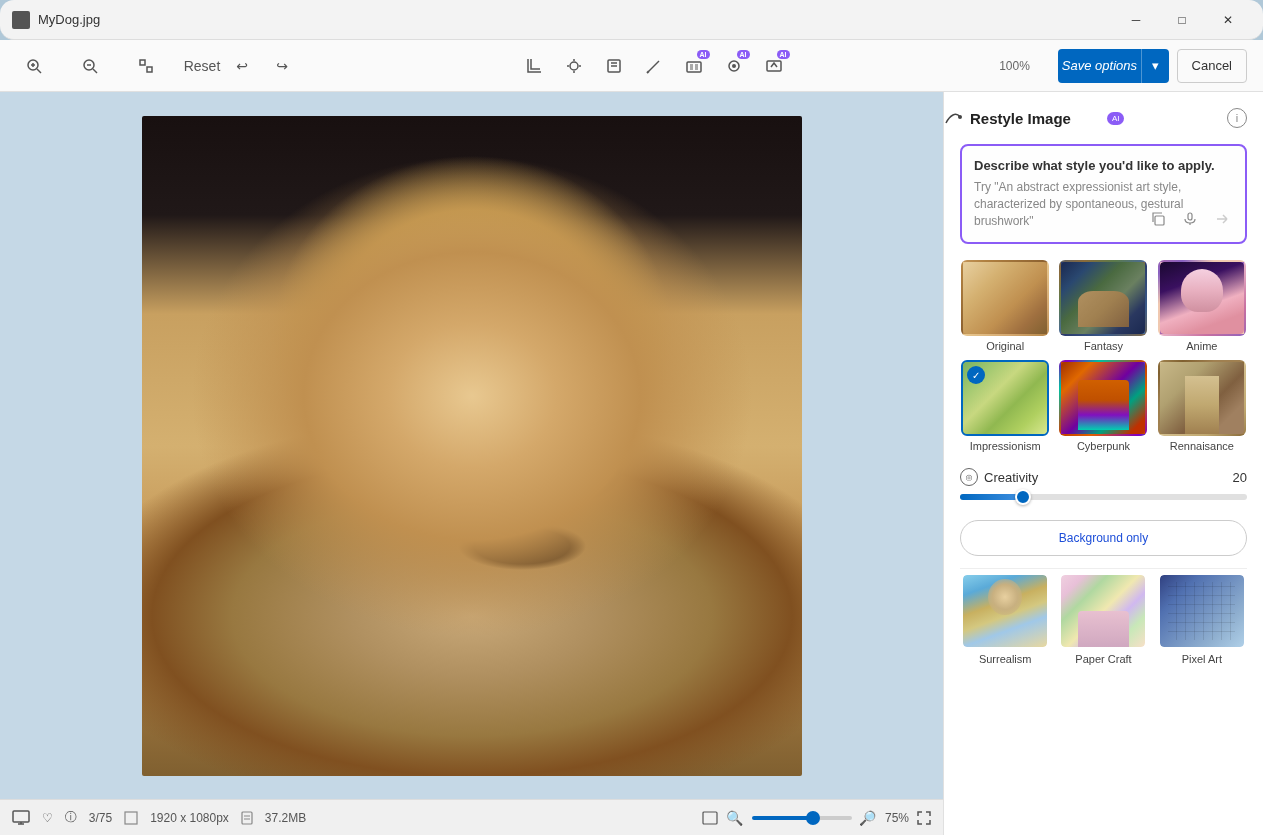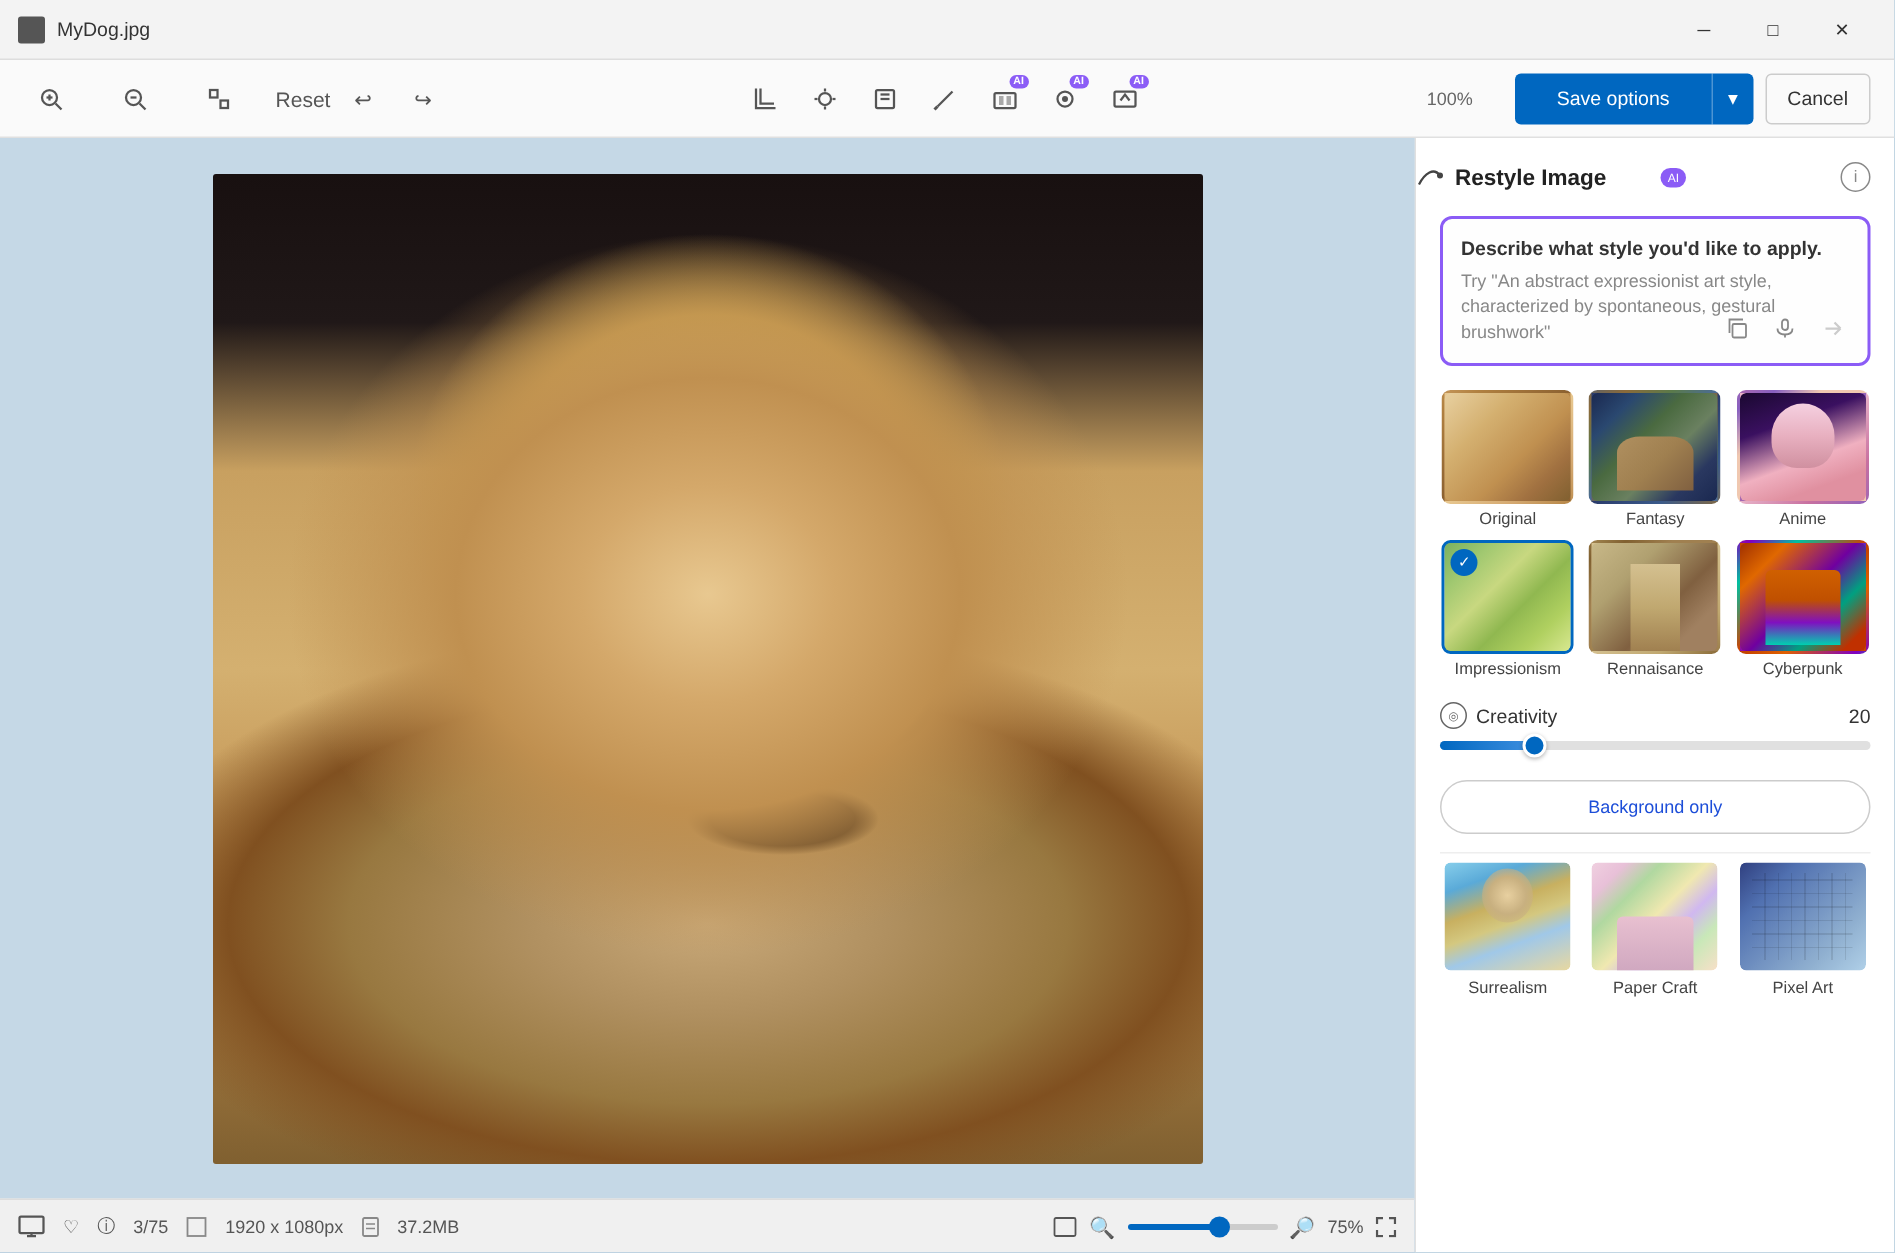--- a/index.html
+++ b/index.html
@@ -15,20 +15,21 @@
 
     
     .title-bar {
       display: flex;
       align-items: center;
       background: #f3f3f3;
       height: 40px;
       padding: 0 12px;
       border-bottom: 1px solid #ddd;
       justify-content: space-between;
+      border-radius: 14px;
     }
     .title-bar-left {
       display: flex;
       align-items: center;
       gap: 8px;
     }
     .title-bar-icon {
       width: 18px;
       height: 18px;
       background: #555;
@@ -115,21 +116,22 @@
       align-items: center;
       background: #0067c0;
       color: white;
       border: none;
       border-radius: 4px;
       height: 34px;
       cursor: pointer;
       font-size: 13px;
     }
     .save-options-btn .save-label {
-      padding: 0 28px;
+      padding: 0 4px;
+      font-style: italic;
     }
     .save-options-btn .save-dropdown {
       padding: 0 10px;
       border-left: 1px solid rgba(255,255,255,0.3);
       height: 100%;
       display: flex;
       align-items: center;
     }
     .cancel-btn {
       background: transparent;
@@ -713,35 +715,35 @@
 
       <div class="style-item">
         <div class="style-thumb thumb-impressionism selected">
           <div class="check">✓</div>
           <div style="width:100%;height:100%;background:linear-gradient(135deg,#7ab060 0%,#a0c870 20%,#c8d880 40%,#90b850 60%,#b0d060 80%,#d8e890 100%);border-radius:4px;"></div>
         </div>
         <span class="style-label">Impressionism</span>
       </div>
 
       <div class="style-item">
+        <div class="style-thumb thumb-cyberpunk">
+          <div style="width:100%;height:100%;background:linear-gradient(135deg,#a03000 0%,#e06800 20%,#7000a0 50%,#00a080 70%,#c03000 90%);border-radius:4px;position:relative;">
+            <div style="position:absolute;bottom:5%;left:20%;width:60%;height:70%;background:linear-gradient(180deg,#d06000 0%,#c05000 40%,#8010c0 70%,#00d0b0 100%);border-radius:4px 4px 0 0;"></div>
+          </div>
+        </div>
+        <span class="style-label">Cyberpunk</span>
+      </div>
+
+      <div class="style-item">
         <div class="style-thumb thumb-renaissance">
           <div style="width:100%;height:100%;background:linear-gradient(135deg,#c8b888 0%,#b0a070 30%,#806040 60%,#a08060 80%);border-radius:4px;position:relative;">
             <div style="position:absolute;bottom:0;left:30%;width:40%;height:80%;background:linear-gradient(180deg,#d4c090 0%,#c0a870 50%,#a08050 100%);"></div>
           </div>
         </div>
         <span class="style-label">Rennaisance</span>
-      </div>
-
-      <div class="style-item">
-        <div class="style-thumb thumb-cyberpunk">
-          <div style="width:100%;height:100%;background:linear-gradient(135deg,#a03000 0%,#e06800 20%,#7000a0 50%,#00a080 70%,#c03000 90%);border-radius:4px;position:relative;">
-            <div style="position:absolute;bottom:5%;left:20%;width:60%;height:70%;background:linear-gradient(180deg,#d06000 0%,#c05000 40%,#8010c0 70%,#00d0b0 100%);border-radius:4px 4px 0 0;"></div>
-          </div>
-        </div>
-        <span class="style-label">Cyberpunk</span>
       </div>
     </div>
 
     <div class="creativity-section">
       <div class="creativity-header">
         <div class="creativity-label">
           <div class="creativity-icon">◎</div>
           <span>Creativity</span>
         </div>
         <span class="creativity-value">20</span>

